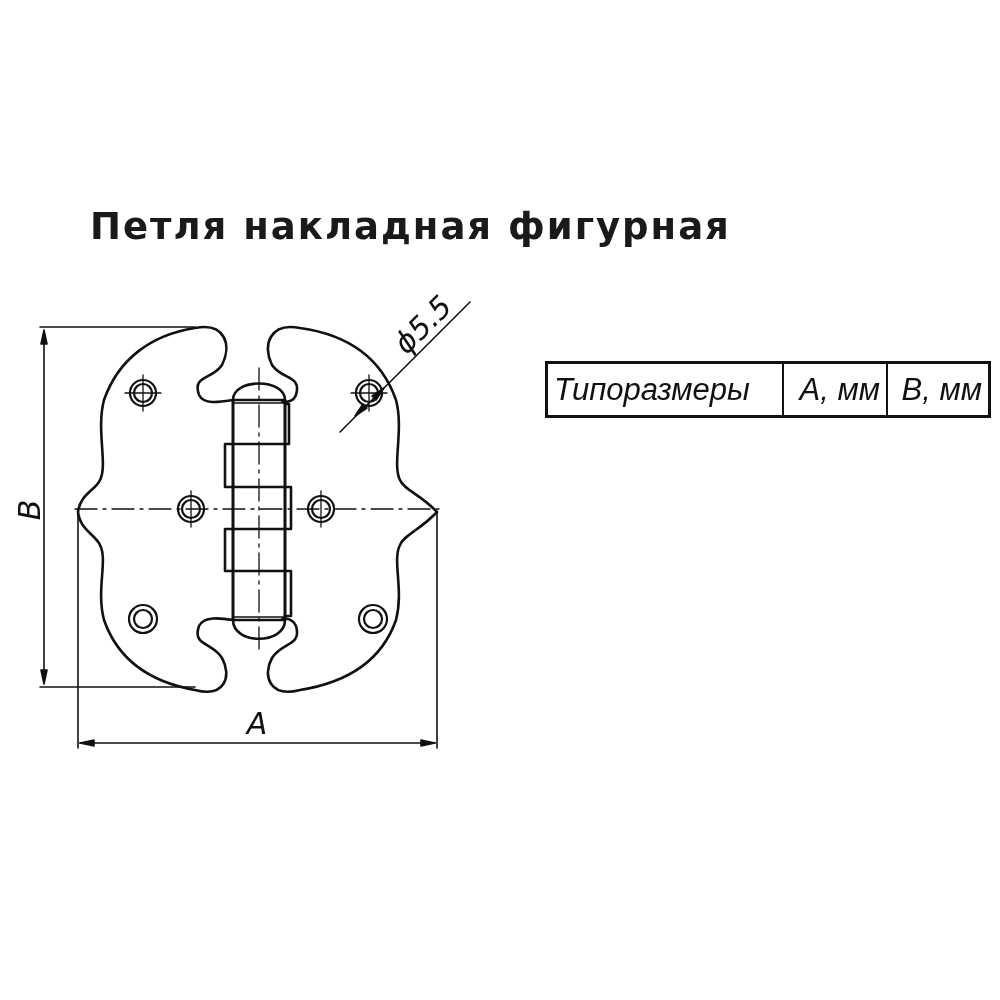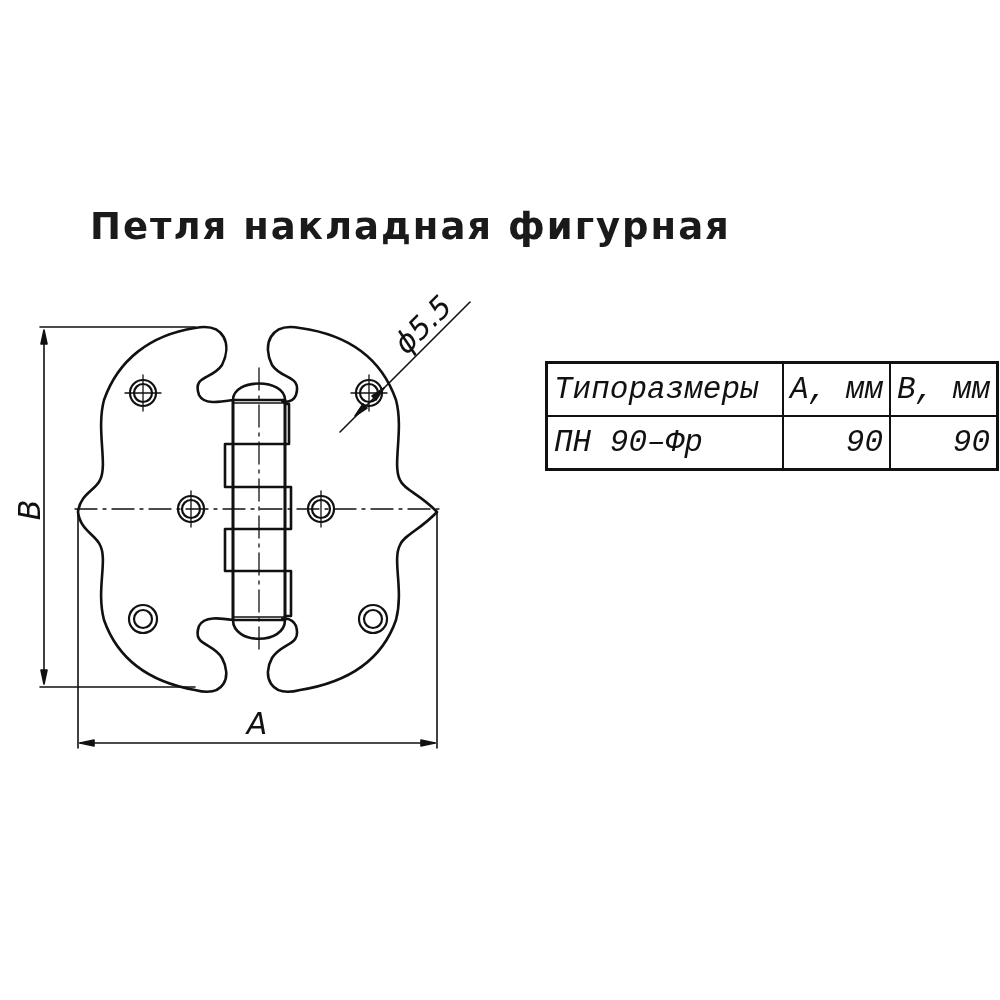--- a/index.html
+++ b/index.html
@@ -1,19 +1,19 @@
 <!DOCTYPE html>
 <html><head>
 <meta charset="utf-8">
 <style>
   html, body { margin:0; padding:0; background:#ffffff; }
   body { width:1000px; height:1000px; position:relative; overflow:hidden; font-family:"DejaVu Sans", sans-serif; color:#111; }
   .title { position:absolute; left:90px; top:205px; font-size:37px; letter-spacing:2px; font-family:"DejaVu Sans", sans-serif; font-weight:700; color:#1a1a1a; white-space:nowrap; }
   svg.drawing { position:absolute; left:0; top:0; }
-  .spec-table { position:absolute; left:545px; top:361px; border-collapse:collapse; border:3px solid #111; font-family:Liberation Mono, monospace; font-style:italic; }
+  .spec-table { position:absolute; left:545px; top:361px; border-collapse:collapse; border:3px solid #111; font-family:Liberation Sans, sans-serif; font-style:italic; }
   .spec-table td { border:2px solid #111; font-size:31px; padding:0 6px; height:51px; color:#111; white-space:nowrap; }
   .spec-table tr:first-child td { height:51px; }
   .c0 { width:222px; text-align:left; }
   .c1 { width:90px; text-align:right; }
   .c2 { width:88px; text-align:right; }
   .lbl { font-family:"DejaVu Sans", sans-serif; font-style:italic; font-size:30px; fill:#111; }
 </style>
 </head>
 <body>
 
@@ -128,19 +128,14 @@
   <text class="lbl" x="430" y="332" font-style="normal" font-size="28" transform="rotate(-45 430 332)" text-anchor="middle">ϕ5.5</text>
 </svg>
 
 <table class="spec-table">
   <tbody>
       <tr>
     <td class="c0">Типоразмеры</td>
     <td class="c1">A, мм</td>
     <td class="c2">B, мм</td>
   </tr>
-  <tr>
-    <td class="c0">ПН 90–Фр</td>
-    <td class="c1">90</td>
-    <td class="c2">90</td>
-  </tr>
 </tbody>
   </table>
 
 </body></html>

